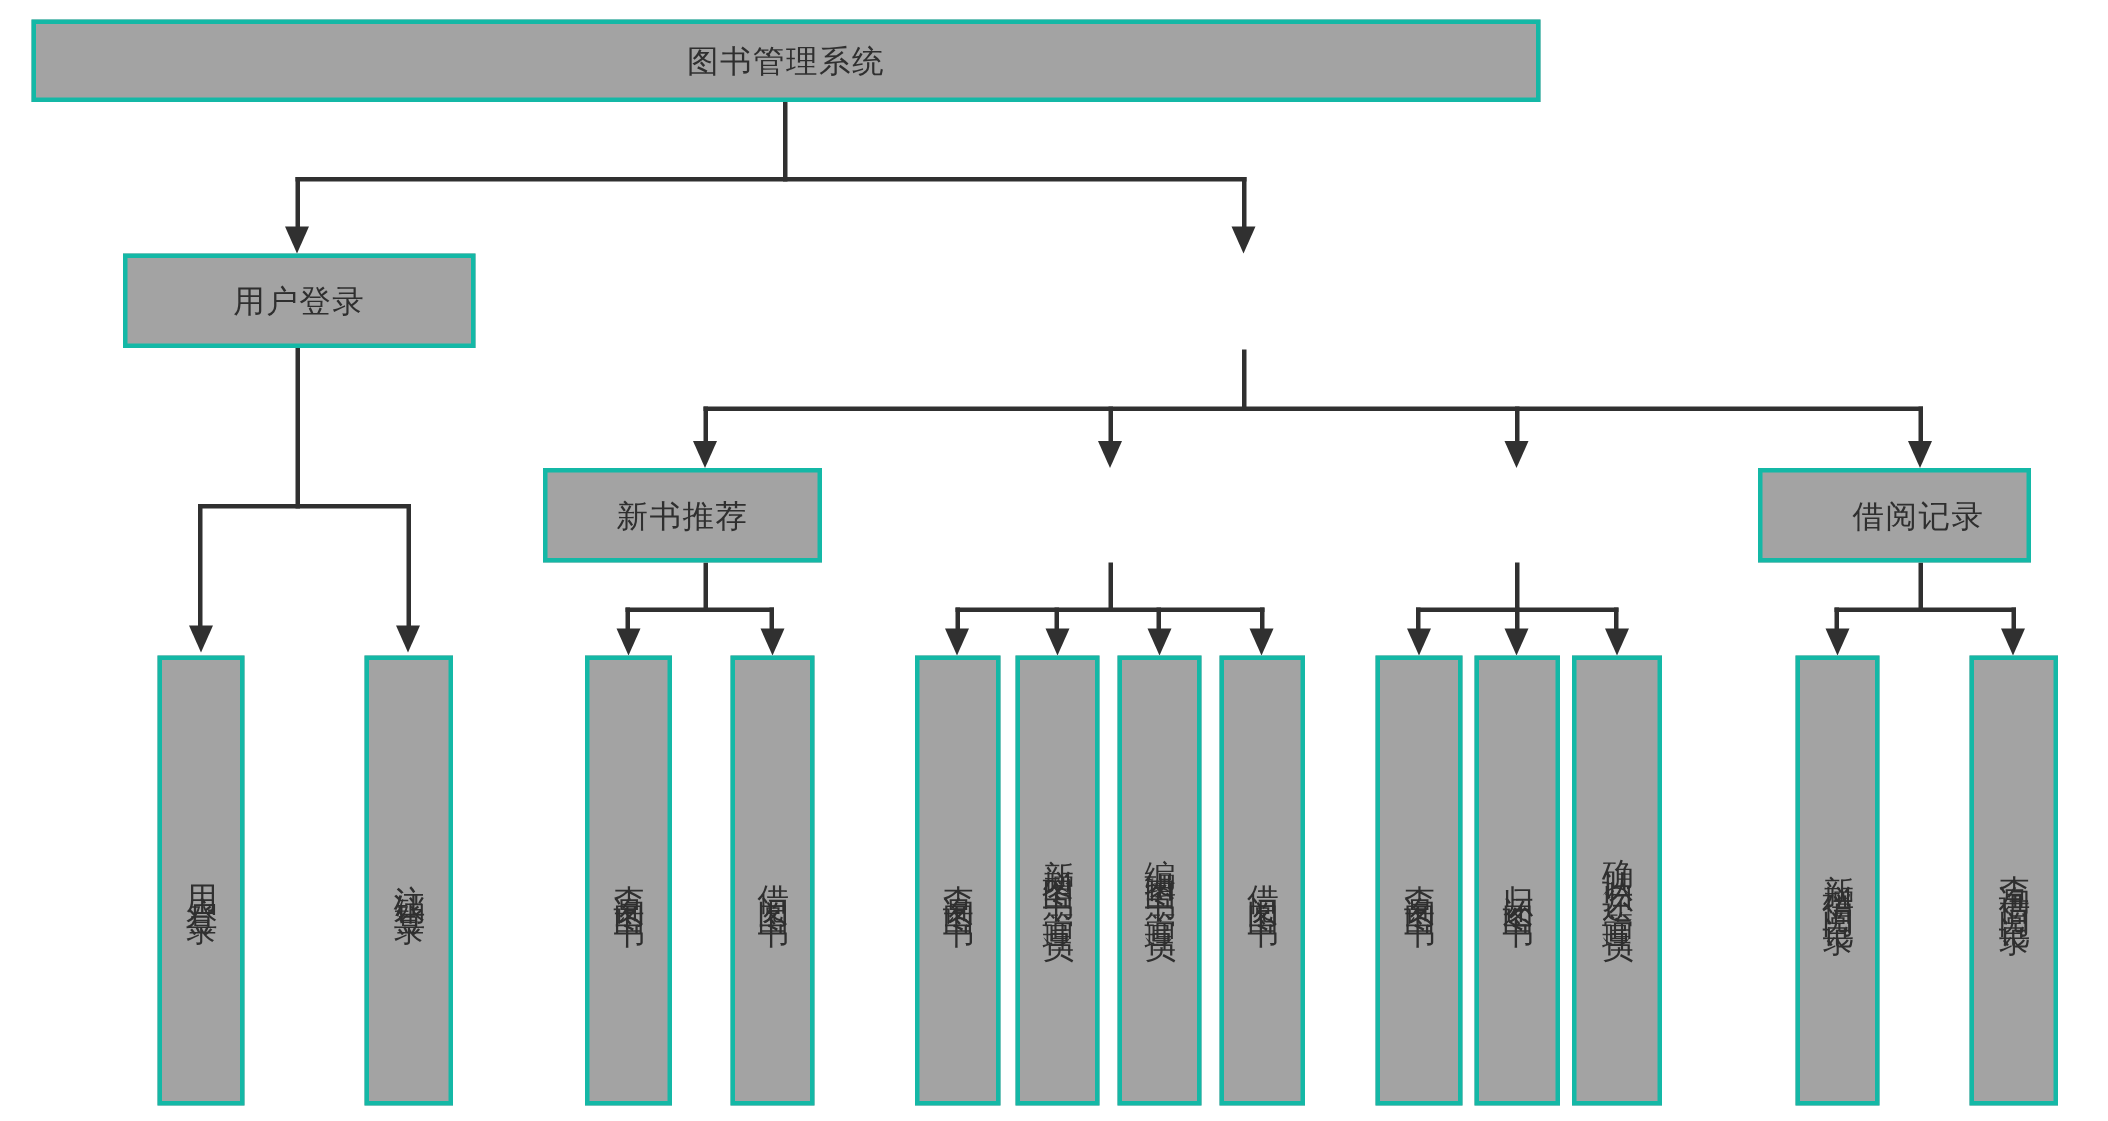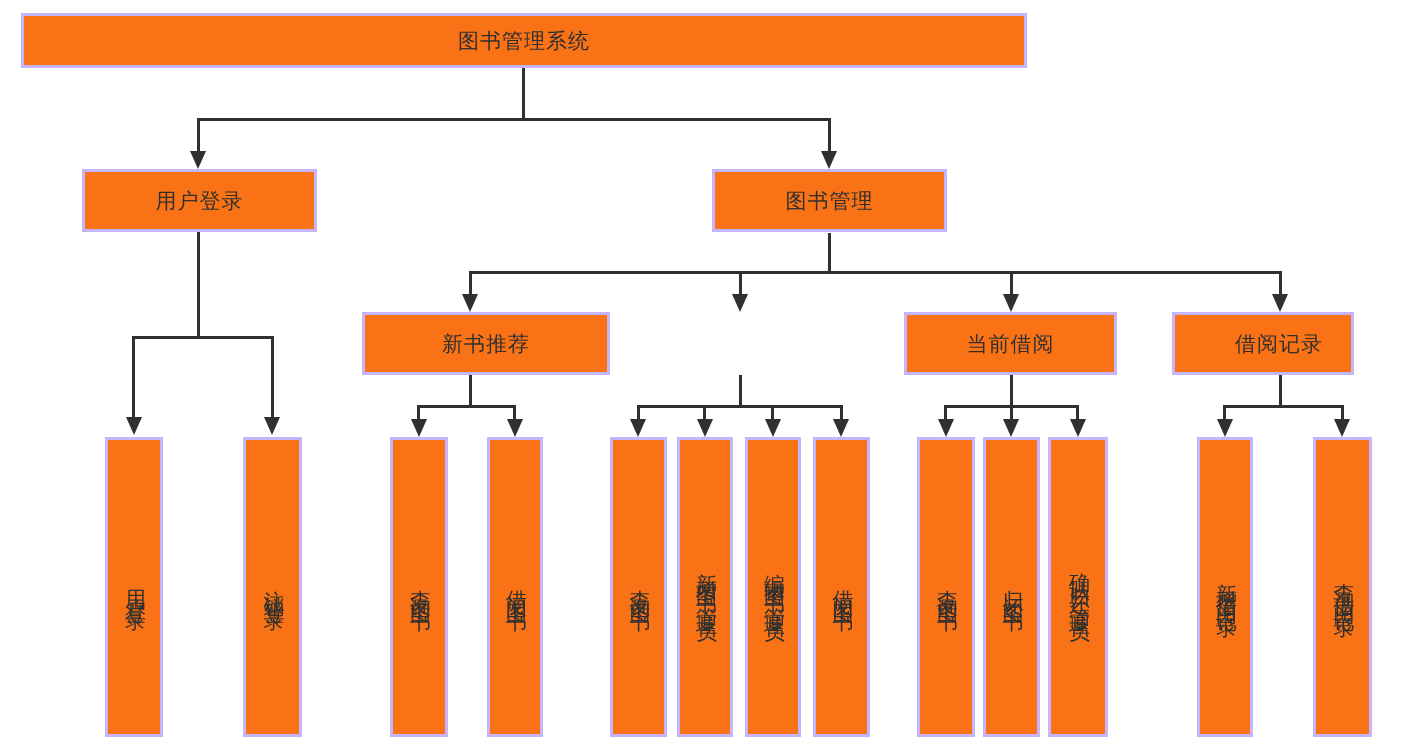--- a/index.html
+++ b/index.html
@@ -1,22 +1,22 @@
 <!DOCTYPE html>
 <html><head>
 <meta charset="utf-8">
 <style>
   html,body{margin:0;padding:0;background:#ffffff;}
   .canvas{
     position:relative;width:1405px;height:747px;background:#ffffff;overflow:hidden;
     font-family:"Liberation Sans","DejaVu Sans",sans-serif;color:#2f2f2f;
   }
   .box{
-    position:absolute;box-sizing:border-box;background:#f97316;
-    border:3px solid #c4b5fd;display:flex;align-items:center;justify-content:center;font-family:Liberation Mono, monospace;
+    position:absolute;box-sizing:border-box;background:#a3a3a3;
+    border:3px solid #14b8a6;display:flex;align-items:center;justify-content:center;
   }
   .hbox{font-size:21px;letter-spacing:1px;}
   .vbox{
     writing-mode:vertical-rl;text-orientation:mixed;
     font-size:21px;letter-spacing:7px;line-height:1;
   }
   .hline{position:absolute;height:3px;background:#303030;}
   .vline{position:absolute;width:3px;background:#303030;}
   .arrow{
     position:absolute;width:0;height:0;
@@ -88,24 +88,22 @@
   <div class="vline" style="left:1279px;top:375px;height:33px;"></div>
   <div class="hline" style="left:1223px;top:405px;width:121px;"></div>
   <div class="vline" style="left:1223px;top:405px;height:16px;"></div>
   <div class="arrow" style="left:1217px;top:419px;"></div>
   <div class="vline" style="left:1341px;top:405px;height:16px;"></div>
   <div class="arrow" style="left:1334px;top:419px;"></div>
 
   <div class="box hbox" style="left:21px;top:13px;width:1006px;height:55px;">图书管理系统</div>
 
   <div class="box hbox" style="left:82px;top:169px;width:235px;height:63px;">用户登录</div>
-  <div class="box hbox" style="left:712px;top:169px;width:235px;height:63px;">图书管理</div>
 
-  <div class="box hbox" style="left:362px;top:312px;width:248px;height:63px;">新书推荐</div>
-  <div class="box hbox" style="left:904px;top:312px;width:213px;height:63px;">当前借阅</div>
+  <div class="box hbox" style="left:362px;top:312px;width:186px;height:63px;">新书推荐</div>
   <div class="box hbox" style="left:1172px;top:312px;width:182px;height:63px;padding-left:32px;">借阅记录</div>
 
   <div class="box vbox" style="left:105px;top:437px;width:58px;height:300px;">用户登录</div>
   <div class="box vbox" style="left:243px;top:437px;width:59px;height:300px;">注销登录</div>
 
   <div class="box vbox" style="left:390px;top:437px;width:58px;height:300px;">查询图书</div>
   <div class="box vbox" style="left:487px;top:437px;width:56px;height:300px;">借阅图书</div>
 
   <div class="box vbox" style="left:610px;top:437px;width:57px;height:300px;">查询图书</div>
   <div class="box vbox" style="left:677px;top:437px;width:56px;height:300px;">新增图书（管理员）</div>

